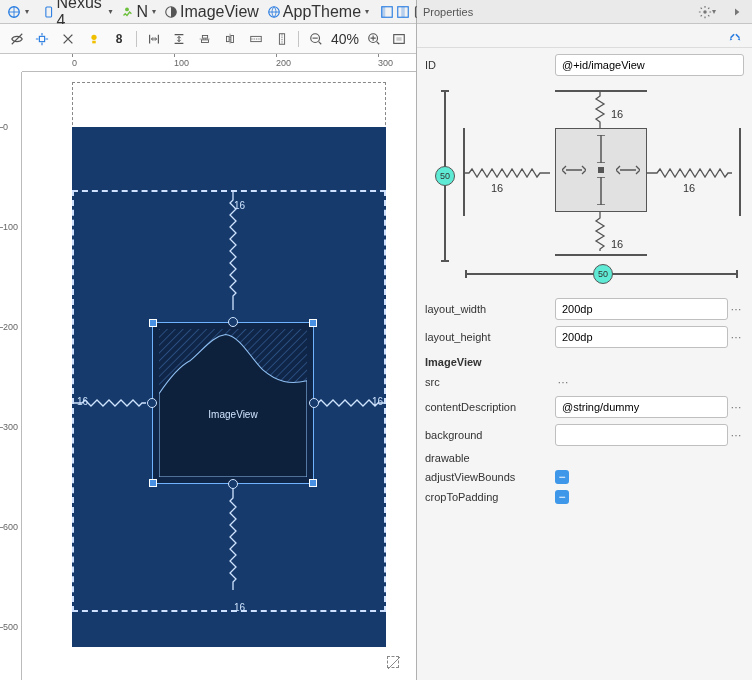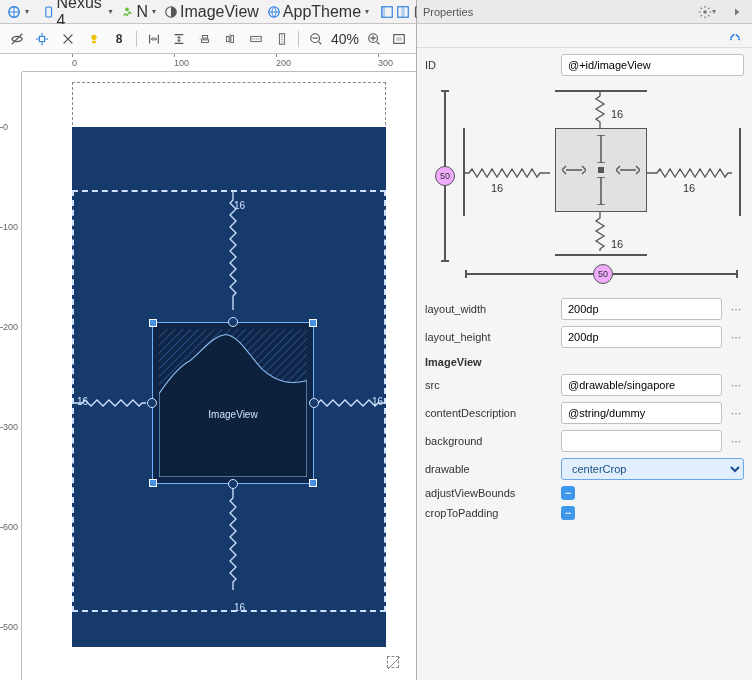--- a/index.html
+++ b/index.html
@@ -187,21 +187,20 @@
     border-bottom: 1px solid #dcdcdc;
   }
   .props-body {
     flex:1;
     padding: 6px 8px 8px 8px;
     overflow: auto;
   }
   .row {
     display:flex; align-items:center;
     margin-bottom: 6px;
-    gap: 6px;
   }
   .row label {
     width: 130px;
     color: #333;
   }
   .row input[type=text], .row select {
     flex:1;
     height: 22px;
     border: 1px solid #bfbfbf;
     border-radius: 3px;
@@ -228,21 +227,21 @@
   
   .constraint-widget {
     position: relative;
     height: 206px;
     margin: 4px 0 10px;
   }
   .cw-vslider { position:absolute; left:10px; top:8px; height:172px; width:20px; }
   .cw-vslider-track { position:absolute; left:9px; top:0; bottom:0; width:2px; background:#555;}
   .cw-vslider-cap { position:absolute; left:6px; width:8px; height:2px; background:#555;}
   .cw-vslider-cap.t{top:0;} .cw-vslider-cap.b{bottom:0;}
-  .cw-knob { position:absolute; left:0; width:20px; height:20px; border:1.5px solid #555; border-radius:50%; background:#f0abfc; font-size:9px; display:flex; align-items:center; justify-content:center;}
+  .cw-knob { position:absolute; left:0; width:20px; height:20px; border:1.5px solid #555; border-radius:50%; background:#5eead4; font-size:9px; display:flex; align-items:center; justify-content:center;}
   .cw-hslider { position:absolute; left:40px; right:6px; bottom:4px; height:20px;}
   .cw-hslider-track { position:absolute; top:9px; left:0; right:0; height:2px; background:#555;}
   .cw-hslider-cap { position:absolute; top:6px; width:2px; height:8px; background:#555;}
   .cw-hslider-cap.l{left:0;} .cw-hslider-cap.r{right:0;}
   .cw-box { position:absolute; left:130px; top:46px; width:92px; height:84px; background:#e1e1e1; border:1.5px solid #555;}
   .cw-zig { stroke:#555; }
   .cw-label { position:absolute; font-size:11px; color:#333;}
   .cw-label.t{ left:186px; top:26px;}
   .cw-label.b{ left:186px; top:156px;}
   .cw-label.l{ left:66px; top:100px;}
@@ -563,38 +562,34 @@
       <div class="row">
         <label>layout_height</label>
         <input type="text" value="200dp" style="">
         <span class="more">⋯</span>
       </div>
 
       <div class="section-title">ImageView</div>
 
       <div class="row">
         <label>src</label>
-        <input type="text" value="@drawable/singapore" style="">
         <span class="more">⋯</span>
       </div>
       <div class="row">
         <label>contentDescription</label>
         <input type="text" value="@string/dummy" style="">
         <span class="more">⋯</span>
       </div>
       <div class="row">
         <label>background</label>
         <input type="text" value="" style="">
         <span class="more">⋯</span>
       </div>
       <div class="row">
         <label>drawable</label>
-        <select>
-          <option selected="">centerCrop</option>
-        </select>
       </div>
       <div class="row">
         <label>adjustViewBounds</label>
         <span class="chk"></span>
       </div>
       <div class="row">
         <label>cropToPadding</label>
         <span class="chk"></span>
       </div>
     </div>

